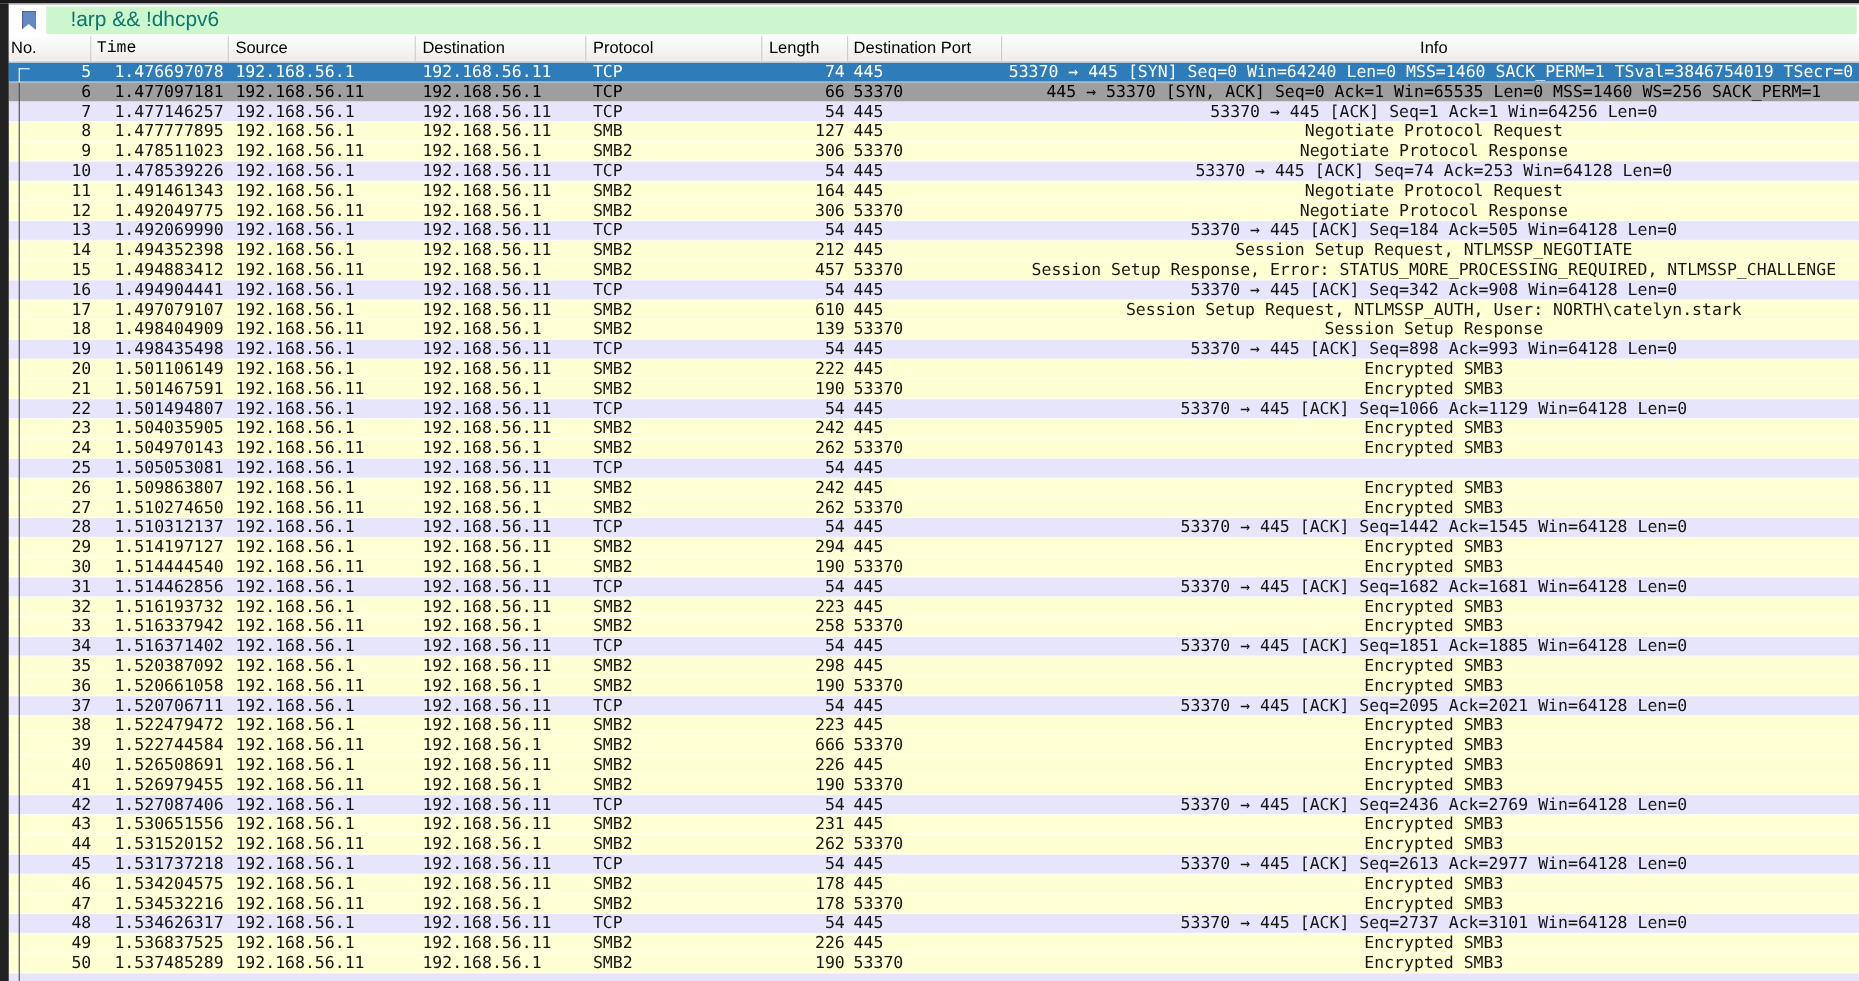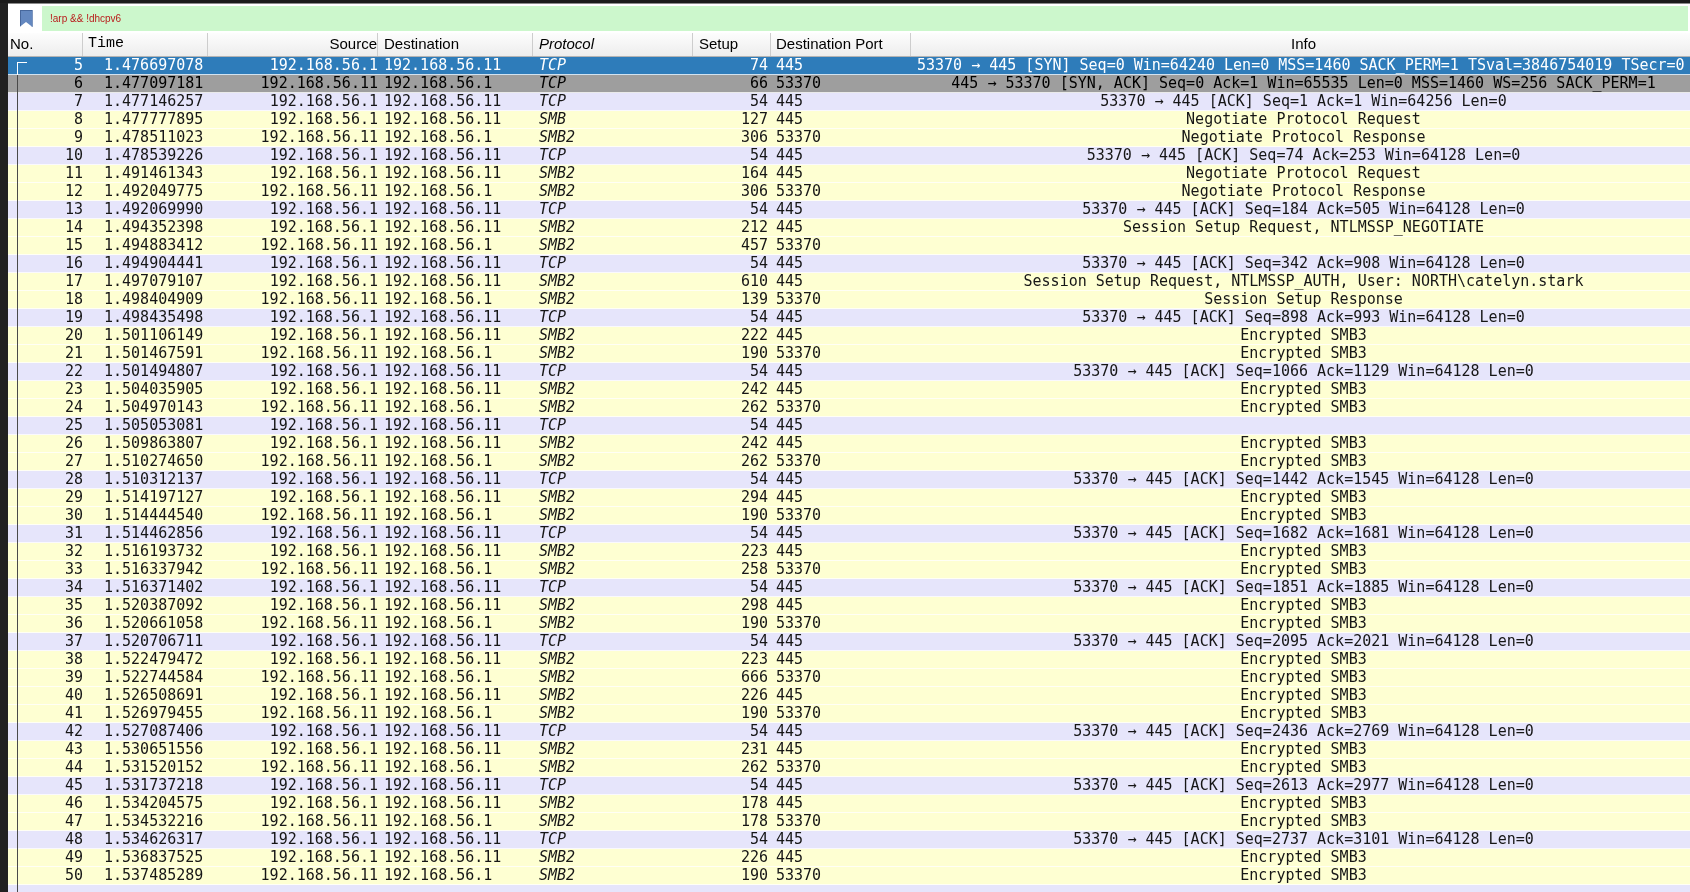--- a/index.html
+++ b/index.html
@@ -8,21 +8,21 @@
   .top-strip{position:absolute;left:0;top:0;width:1690px;height:3px;background:#1b1b1b;}
   .left-strip{position:absolute;left:0;top:3px;width:8px;height:889px;background:#212121;}
 
   
   .filter-bar{position:absolute;left:8px;top:3px;width:1682px;height:30px;box-sizing:border-box;
               background:#ffffff;border-top:1px solid #8a8a8a;display:flex;padding:2px;}
   .bookmark-box{width:32px;display:flex;align-items:center;justify-content:center;background:#fff;cursor:pointer;}
   .bookmark-glyph{width:13px;height:17px;background:#6488c0;border:1px solid #47679c;box-sizing:border-box;
                   clip-path:polygon(0 0,100% 0,100% 100%,50% 70%,0 100%);}
   .filter-input{flex:1;display:flex;align-items:center;background:#ccf7cc;
-                font-size:10px;color:#b91c1c;padding-left:8px;white-space:nowrap;overflow:hidden;}
+                font-size:19px;color:#0f766e;padding-left:22px;white-space:nowrap;overflow:hidden;}
 
   
   .pl-header{position:absolute;left:8px;top:33px;width:1682px;height:24px;box-sizing:border-box;display:flex;
              background:linear-gradient(#fdfdfd,#ededed);border-bottom:1px solid #b3b3b3;
              font-size:15px;color:#000;}
   .hcell{box-sizing:border-box;border-right:1px solid #cdcdcd;padding:2px 0 0 6px;
          white-space:nowrap;overflow:hidden;flex-shrink:0;text-align:left;cursor:pointer;}
   .hcell.col-no{padding-left:2px;text-align:left;}
   .hcell.col-time{padding-left:5px;font-family:Liberation Mono, monospace;}
   .hcell.col-len{text-align:left;padding-right:0;}
@@ -30,23 +30,23 @@
   .hcell.col-info{border-right:none;flex:1;}
 
   
   .pl-body{position:absolute;left:8px;top:57px;width:1682px;height:835px;overflow:hidden;
            font-family:"DejaVu Sans Mono","Liberation Mono",monospace;font-size:15px;color:#161616;}
   .prow{display:flex;height:18px;line-height:17px;box-sizing:border-box;
         border-bottom:1px solid rgba(255,255,255,0.78);white-space:nowrap;cursor:default;}
   .cell{box-sizing:border-box;overflow:hidden;flex-shrink:0;}
   .col-no{width:75px;text-align:right;}
   .col-time{width:125px;padding-left:21px;}
-  .col-source{width:170px;padding-left:6px;text-align:right;}
+  .col-source{width:170px;padding-left:6px;}
   .col-dest{width:155px;padding-left:6px;}
-  .col-proto{width:160px;padding-left:6px;font-style:italic;}
+  .col-proto{width:160px;padding-left:6px;}
   .col-len{width:78px;text-align:right;padding-right:3px;}
   .col-port{width:140px;padding-left:5px;}
   .col-info{flex:1;padding-left:6px;text-align:center;}
 
   .r-tcp{background:#e6e5fb;}
   .r-smb{background:#feffd2;}
   .r-sel{background:#2e7cba;color:#ffffff;}
   .r-gray{background:#9e9e9e;color:#000;}
   .r-partial{height:7px;border-bottom:none;}
 
@@ -68,21 +68,21 @@
     </div>
     <div class="filter-input">!arp &amp;&amp; !dhcpv6</div>
   </div>
 
   <div class="pl-header" id="pl-header">
       <span class="hcell col-no">No.</span>
       <span class="hcell col-time">Time</span>
       <span class="hcell col-source">Source</span>
       <span class="hcell col-dest">Destination</span>
       <span class="hcell col-proto">Protocol</span>
-      <span class="hcell col-len">Setup</span>
+      <span class="hcell col-len">Length</span>
       <span class="hcell col-port">Destination Port</span>
       <span class="hcell col-info">Info</span>
     </div>
 
   <div class="pl-body" id="pl-body">
     <div class="conv-corner"></div>
     <div class="conv-line"></div>
   <div class="prow r-sel">
     <span class="cell col-no">5</span>
     <span class="cell col-time">1.476697078</span>
@@ -184,20 +184,21 @@
     <span class="cell col-info">Session Setup Request, NTLMSSP_NEGOTIATE</span>
   </div>
       <div class="prow r-smb">
     <span class="cell col-no">15</span>
     <span class="cell col-time">1.494883412</span>
     <span class="cell col-source">192.168.56.11</span>
     <span class="cell col-dest">192.168.56.1</span>
     <span class="cell col-proto">SMB2</span>
     <span class="cell col-len">457</span>
     <span class="cell col-port">53370</span>
+    <span class="cell col-info">Session Setup Response, Error: STATUS_MORE_PROCESSING_REQUIRED, NTLMSSP_CHALLENGE</span>
   </div>
       <div class="prow r-tcp">
     <span class="cell col-no">16</span>
     <span class="cell col-time">1.494904441</span>
     <span class="cell col-source">192.168.56.1</span>
     <span class="cell col-dest">192.168.56.11</span>
     <span class="cell col-proto">TCP</span>
     <span class="cell col-len">54</span>
     <span class="cell col-port">445</span>
     <span class="cell col-info">53370 → 445 [ACK] Seq=342 Ack=908 Win=64128 Len=0</span>

